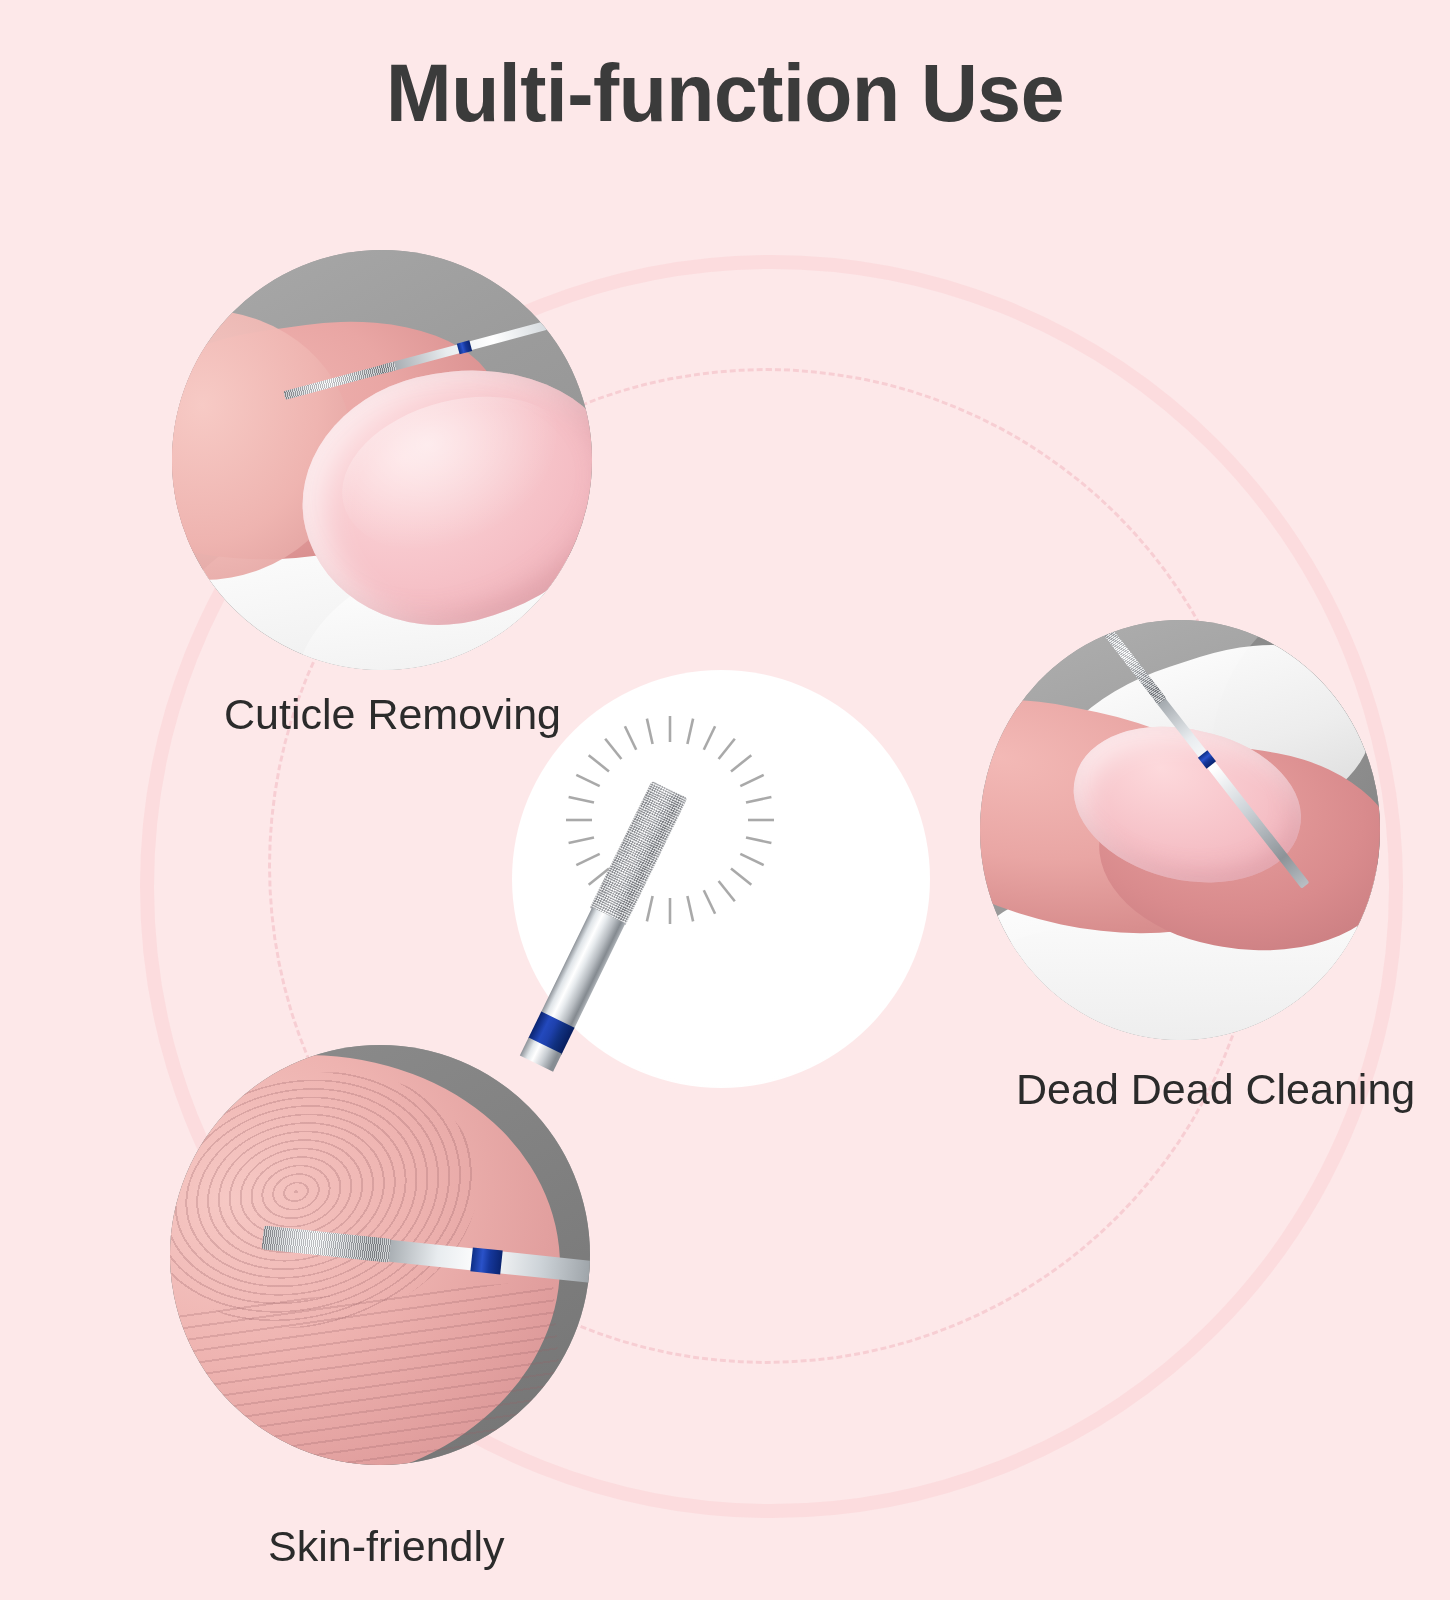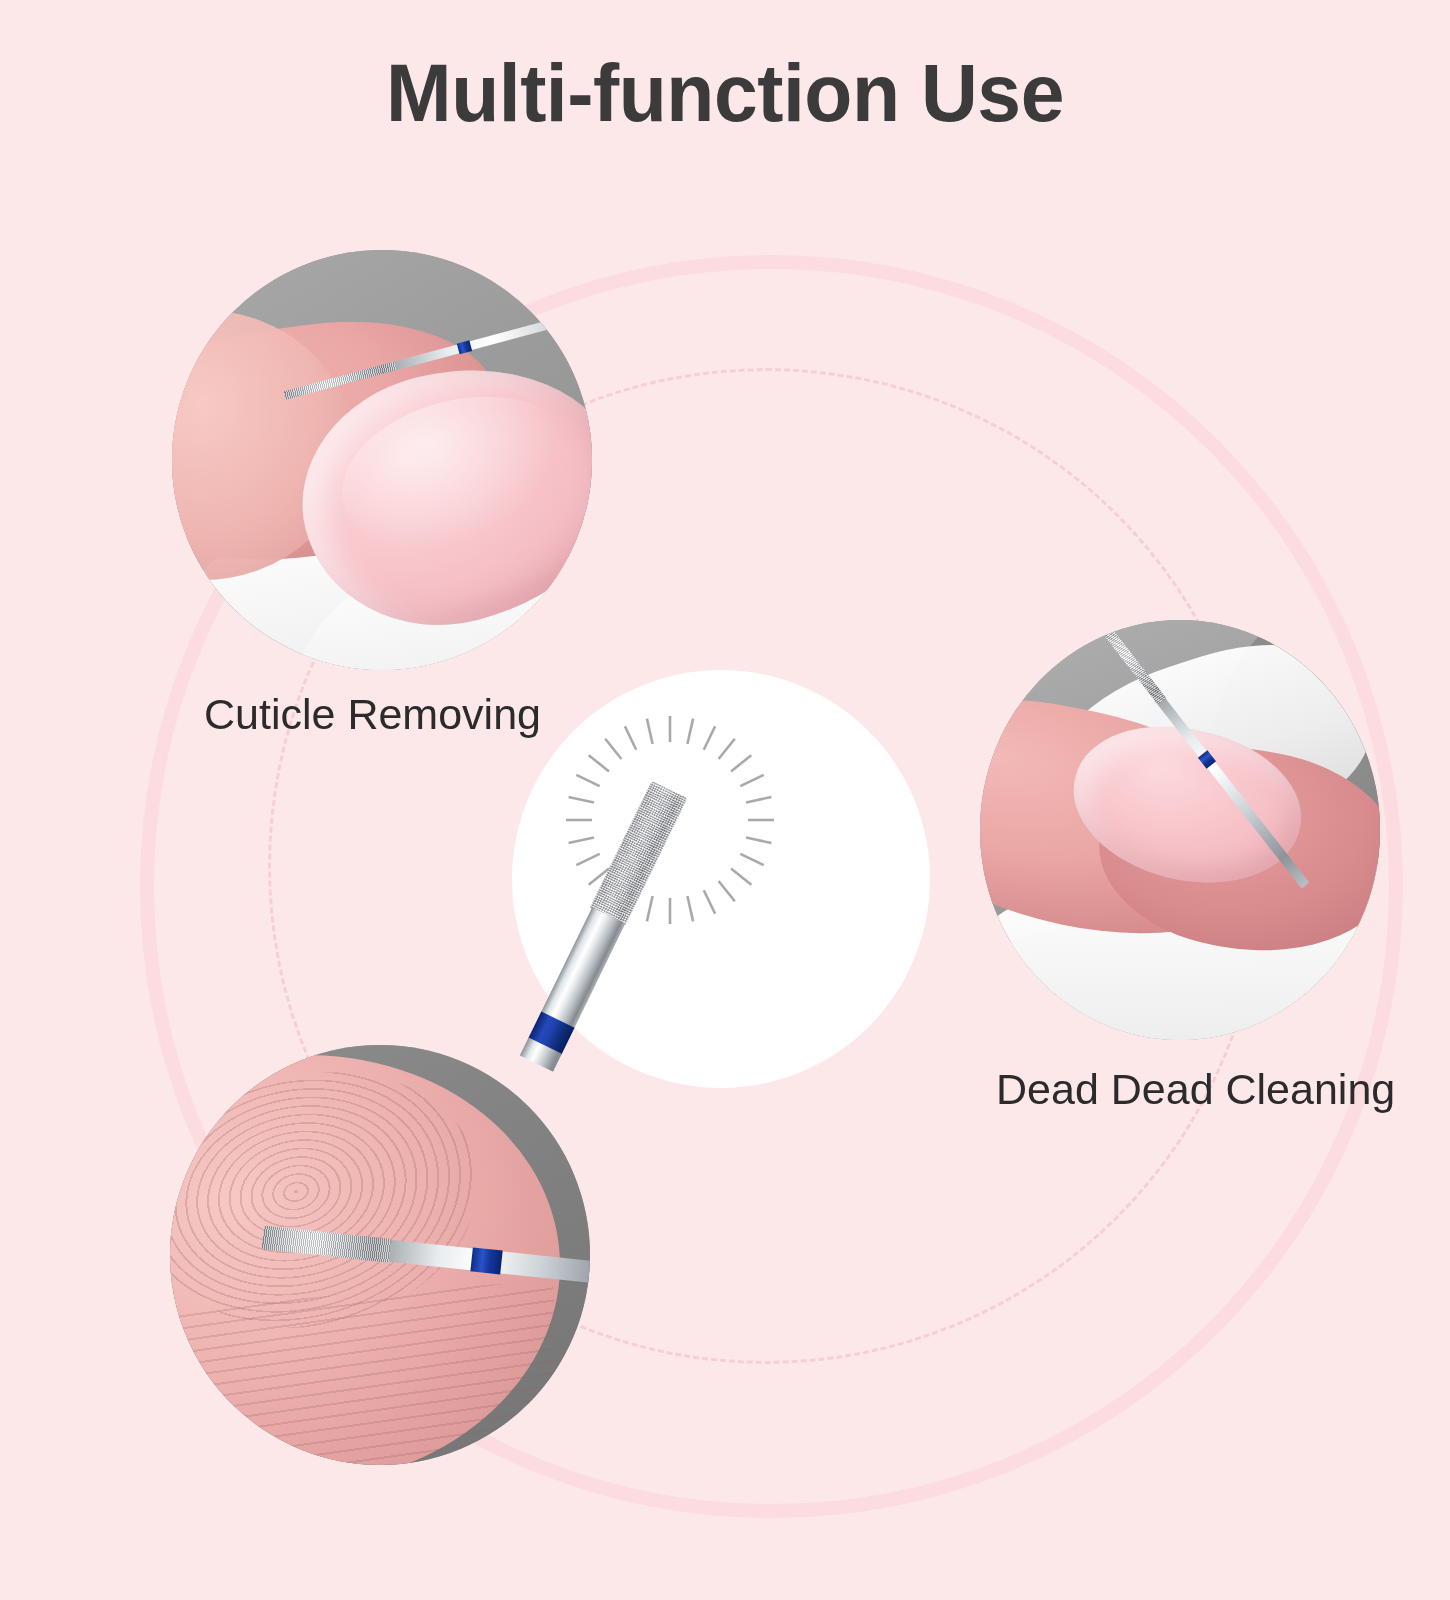--- a/index.html
+++ b/index.html
@@ -73,20 +73,21 @@
   }
 
   
   .label{
     position:absolute;
     font-size:43px;
     font-weight:400;
     color:#2b2b2b;
     white-space:nowrap;
     font-family:"Liberation Sans","DejaVu Sans",sans-serif;
+    margin-left:20px;
   }
 
   
   .center-circle{
     position:absolute;border-radius:50%;
     background:radial-gradient(circle at 50% 45%,#ffffff 0%,#ffffff 72%,#fefcfc 88%,#fdf7f8 100%);
   }
   .ticks{position:absolute;left:0;top:0;}
   .centerbit{position:absolute;}
 </style>
@@ -184,20 +185,21 @@
            background:repeating-linear-gradient(176deg,
              rgba(150,95,100,.8) 0 2px, rgba(255,255,255,0) 2px 12px);"></div>
 
       <div class="bit" style="left:70px;top:192px;width:400px;height:34px;transform:rotate(6deg);">
         <div class="shank" style="left:138px;top:8px;width:272px;height:22px;border-radius:3px;"></div>
         <div class="head" style="left:22px;top:7px;width:128px;height:24px;border-radius:3px;"></div>
         <div class="band" style="left:232px;top:7px;width:30px;height:24px;"></div>
       </div>
     </div>
   </div>
+  <div class="label" style="left:248px;top:1522px;">Skin-friendly</div>
 
   <div class="center-circle" style="left:512px;top:670px;width:418px;height:418px;">
 
     <svg class="ticks" width="418" height="418" viewBox="0 0 418 418">
       <g id="tickgroup" stroke="#9b9b9b" stroke-width="2.6" stroke-linecap="butt">
           <line x1="158.0" y1="72.0" x2="158.0" y2="46.0" opacity="0.85"></line>
           <line x1="175.4" y1="74.0" x2="181.1" y2="48.6" opacity="0.85"></line>
           <line x1="191.8" y1="79.7" x2="203.1" y2="56.3" opacity="0.85"></line>
           <line x1="206.6" y1="89.0" x2="222.8" y2="68.7" opacity="0.85"></line>
           <line x1="219.0" y1="101.4" x2="239.3" y2="85.2" opacity="0.85"></line>

